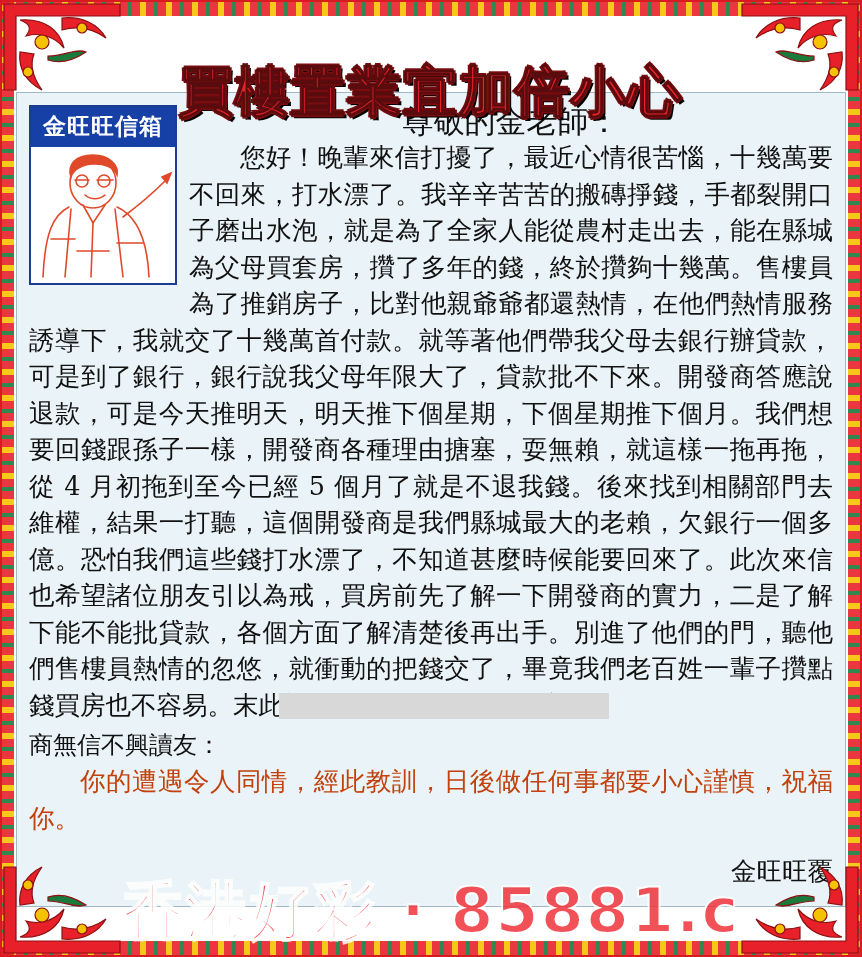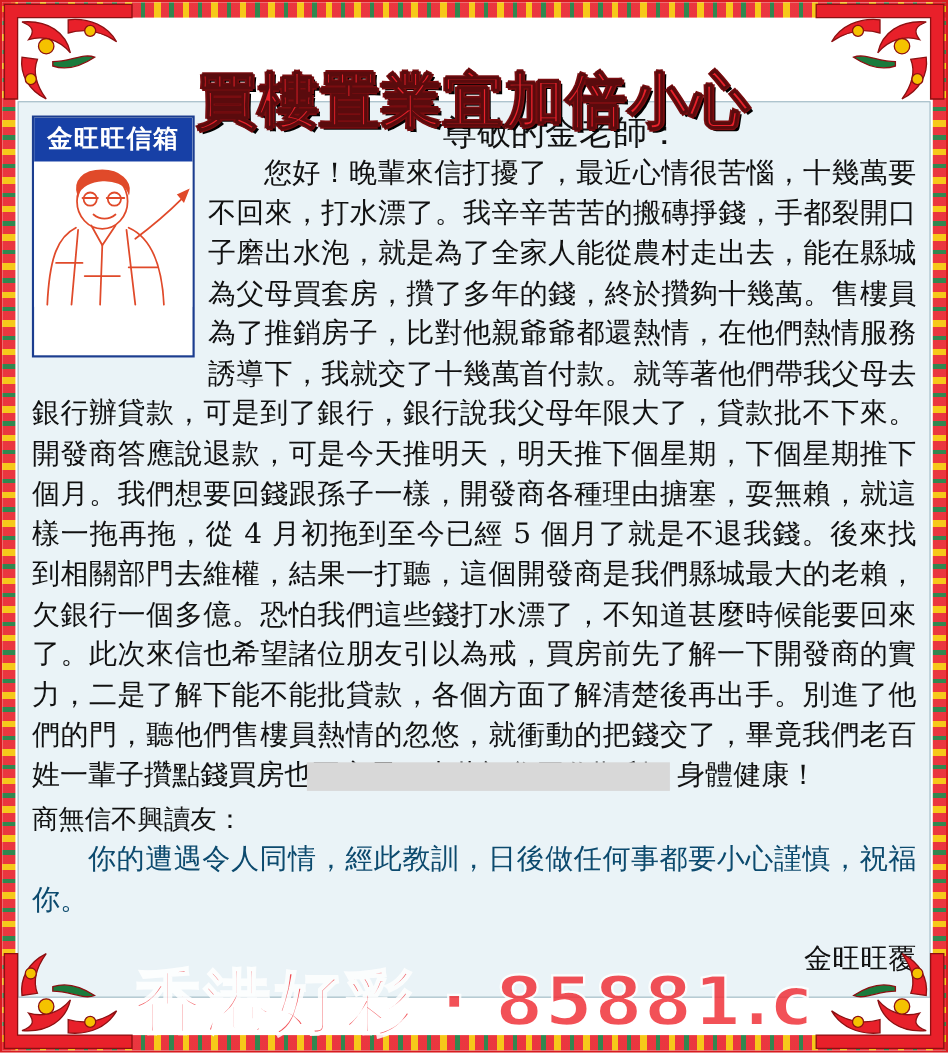--- a/index.html
+++ b/index.html
@@ -104,21 +104,21 @@
     background: #eaf3f7;
     border: 1px solid #9fb9c4;
     box-sizing: border-box;
     padding: 10px 12px 6px 12px;
     overflow: hidden;
   }
 
   .masthead {
     float: left;
     width: 148px;
-    height: 220px;
+    height: 180px;
     margin: 2px 12px 4px 0;
     border: 2px solid #1b3d8f;
     background: #ffffff;
     box-sizing: border-box;
     position: relative;
     overflow: hidden;
   }
   .masthead-title {
     background: #1740a6;
     color: #ffffff;
@@ -178,21 +178,21 @@
     font-size: 24px;
     line-height: 36px;
     color: #111111;
   }
   .reply-para {
     margin: 0;
     text-indent: 2em;
     font-family: "DejaVu Serif", serif;
     font-size: 25.5px;
     line-height: 36.5px;
-    color: #0c4a6e;
+    color: #c2410c;
     text-align: justify;
   }
   .sign-author {
     text-align: right;
     margin-top: 18px;
     font-family: "DejaVu Serif", serif;
     font-size: 25.5px;
     color: #111111;
   }
 

